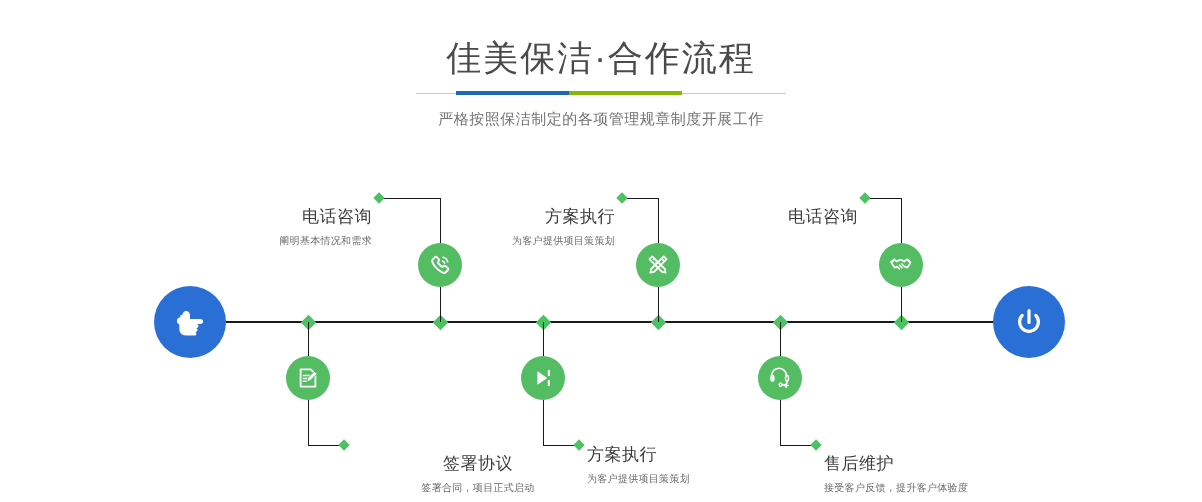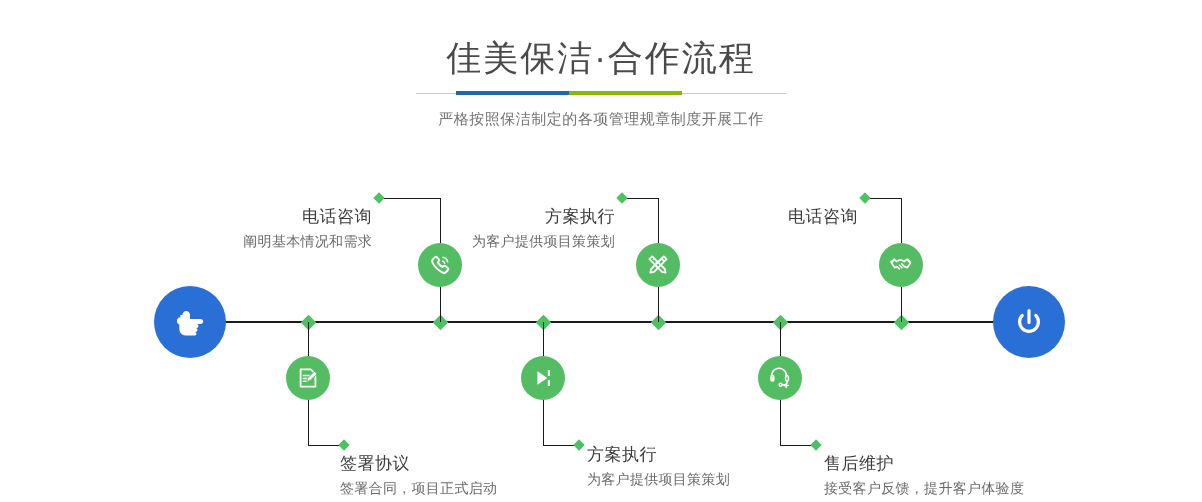--- a/index.html
+++ b/index.html
@@ -157,21 +157,21 @@
     white-space: nowrap;
   }
   .label-block .lbl-title {
     font-size: 17px;
     line-height: 22px;
     color: #3c3c3c;
     letter-spacing: .5px;
     margin-top: 20px;
   }
   .label-block .lbl-sub {
-    font-size: 14px;
+    font-size: 10px;
     line-height: 20px;
     color: #6a6a6a;
     letter-spacing: .3px;
     margin-top: 3px;
   }
   .label-block.align-right { text-align: right; }
   .label-block.align-left  { text-align: left; }
 </style>
 </head>
 <body>
@@ -275,21 +275,21 @@
         <line x1="8.4" y1="10.6" x2="14.8" y2="10.6" stroke="#ffffff" stroke-width="1.5" stroke-linecap="round"></line>
         <line x1="8.4" y1="13.4" x2="14.8" y2="13.4" stroke="#ffffff" stroke-width="1.5" stroke-linecap="round"></line>
         <line x1="8.4" y1="16.2" x2="12.4" y2="16.2" stroke="#ffffff" stroke-width="1.5" stroke-linecap="round"></line>
         <path fill="#ffffff" stroke="#54bd63" stroke-width="1.0" stroke-linejoin="round" d="M19.4 6.2 22.0 8.8l-7.0 7.0-3.2 0.6 0.6-3.2z"></path>
       </svg>
     </span>
   </div>
   <div class="leader-v" style="left:308px; top:400px; height:45px;"></div>
   <div class="leader-h" style="left:308px; top:445px; width:35px;"></div>
   <div class="leader-diamond" style="left:340px; top:441px;"></div>
-  <div class="label-block align-left" style="left:340px; top:433px; width:260px;">
+  <div class="label-block align-left" style="left:348px; top:433px; width:260px;text-align:center;">
     <div class="lbl-title">签署协议</div>
     <div class="lbl-sub">签署合同，项目正式启动</div>
   </div>
 
   <div class="axis-diamond" style="left:538px; top:317px;"></div>
   <div class="stem" style="left:543px; top:322px; height:34px;"></div>
   <div class="step-node" style="left:521px; top:356px;">
     <span>
       <svg width="26" height="26" viewBox="0 0 26 26">
         <path fill="#ffffff" d="M7.4 6.2 17.4 13.0 7.4 19.8z"></path>

